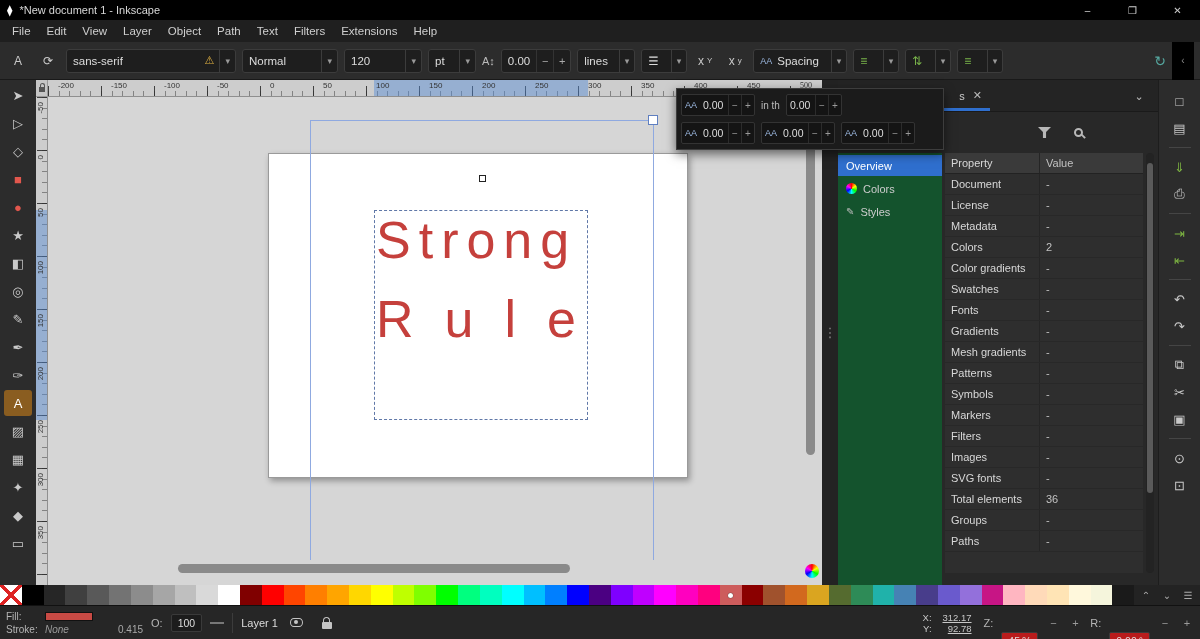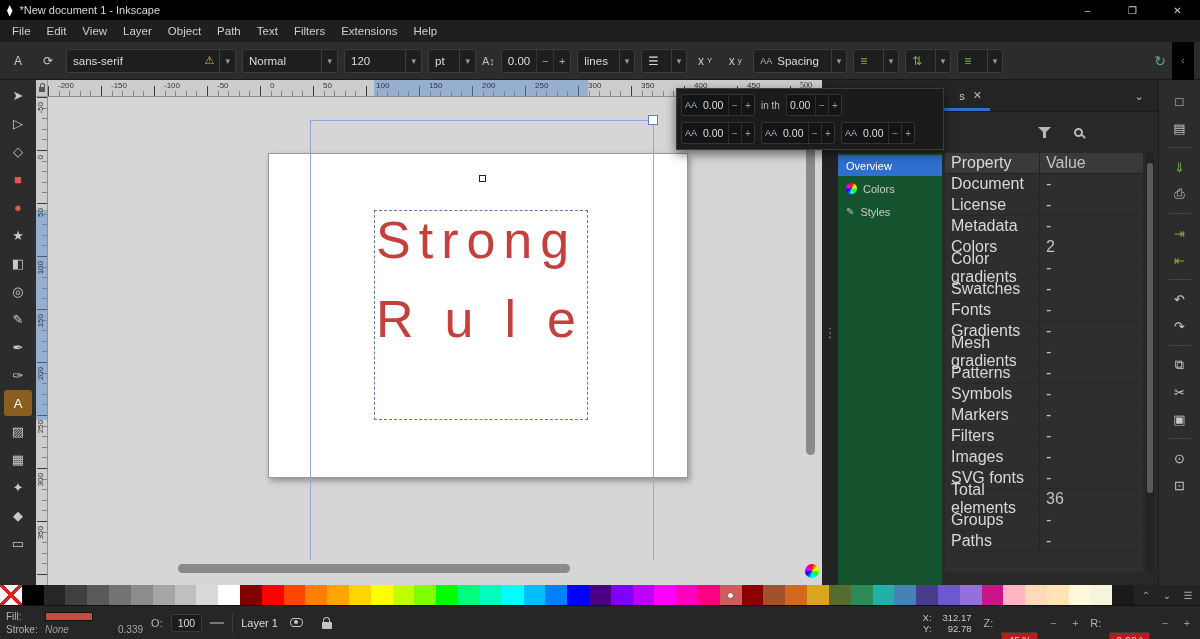--- a/index.html
+++ b/index.html
@@ -81,21 +81,21 @@
   .dock-collapse { position:absolute; right:8px; top:6px; width:22px; height:20px; background:none; border:none; color:#bbb; font-size:11px; }
   .dock-filterrow { position:absolute; left:0; top:32px; right:0; height:41px; display:flex; align-items:center; }
   .funnel { position:absolute; left:200px; width:13px; height:11px; background:#b8b8b8; clip-path:polygon(0 0,100% 0,62% 45%,62% 100%,38% 100%,38% 45%); }
   .search-ico { position:absolute; left:236px; width:9px; height:9px; border:2px solid #b8b8b8; border-radius:50%; }
   .search-ico::after { content:""; position:absolute; width:6px; height:2px; background:#b8b8b8; transform:rotate(45deg); right:-5px; bottom:-2px; }
   .dock-tabs { position:absolute; left:0; top:73px; width:104px; bottom:0; background:#14532d; padding-top:2px; }
   .dtab { height:21px; margin-bottom:2px; display:flex; align-items:center; gap:6px; padding-left:8px; font-size:11px; color:#ccc; }
   .dtab.active { background:#2f6fce; color:#fff; }
   .wheel-ico { width:11px; height:11px; border-radius:50%; background:conic-gradient(#f00,#ff0,#0f0,#0ff,#00f,#f0f,#f00); }
   .pen-ico { font-size:10px; color:#bbb; }
-  .dtable { position:absolute; left:107px; top:73px; width:198px; bottom:12px; background:#2e2e2e; font-size:16px; overflow:hidden; }
+  .dtable { position:absolute; left:107px; top:73px; width:198px; bottom:12px; background:#2e2e2e; font-size:11px; overflow:hidden; }
   .thead { display:flex; height:21px; background:#3a3a3a; color:#cfcfcf; border-bottom:1px solid #222; }
   .thead .tcell { display:flex; align-items:center; }
   .tcell { padding:0 6px; }
   .tprop { width:95px; border-right:1px solid #252525; color:#d8d8d8; }
   .tval { flex:1; color:#c2c2c2; }
   .trow { display:flex; height:21px; align-items:stretch; border-bottom:1px solid #282828; }
   .trow .tcell { display:flex; align-items:center; }
   .dtable-scroll { position:absolute; right:4px; top:73px; width:8px; bottom:12px; background:#232323; border-radius:4px; }
   .dtable-thumb { position:absolute; left:1px; top:10px; width:6px; height:330px; background:#5a5a5a; border-radius:3px; }
 
@@ -141,21 +141,21 @@
   .o-slider { width:14px; height:2px; background:#777; }
   .sep-v { width:1px; height:20px; background:#3c3c3c; }
   .layer-name { color:#ddd; }
   .sbtn { background:none; border:none; width:22px; height:20px; display:inline-flex; align-items:center; justify-content:center; }
   .eye { display:inline-block; width:13px; height:9px; border:1.5px solid #c4c4c4; border-radius:60%/100%; position:relative; }
   .eye::after { content:""; position:absolute; left:3px; top:1px; width:4px; height:4px; border-radius:50%; background:#c4c4c4; }
   .lockg { display:inline-block; width:10px; height:7px; background:#c4c4c4; border-radius:1px; position:relative; margin-top:5px; }
   .lockg::before { content:""; position:absolute; top:-5px; left:1.5px; width:5px; height:5px; border:1.5px solid #c4c4c4; border-bottom:none; border-radius:4px 4px 0 0; }
   .msg-area { flex:1; }
   .xy-block { display:flex; flex-direction:column; align-items:flex-end; font-size:9.5px; color:#c8c8c8; line-height:11px; margin-right:4px; }
-  .xy-block .xy-val { display:inline-block; width:40px; text-align:right; }
+  .xy-block .xy-val { display:inline-block; width:40px; text-align:right;text-decoration:underline; }
   .z-label { color:#b5b5b5; }
   .z-field { background:#b91c1c; border:1px solid #3a3a3a; border-radius:2px; padding:2px 6px; font-size:10.5px; color:#ddd; display:inline-flex; gap:2px;margin-top:36px; }
   .mini { background:none; border:none; color:#9a9a9a; font-size:11px; width:14px; }
 </style>
 </head>
 <body>
 
 <div id="screen">
 
   <div class="titlebar">
@@ -556,21 +556,21 @@
     <div class="fs-block">
       <div class="fs-row">
         <span class="fs-label">Fill:</span>
         <span class="fill-swatch" style="background: rgb(200, 74, 68);"></span>
       </div>
       <div class="fs-row">
         <span class="fs-label">Stroke:</span>
         <span class="stroke-none">None</span>
       </div>
     </div>
-    <span class="sw-val">0.339</span>
+    <span class="sw-val">0.415</span>
     <span class="o-label">O:</span>
     <span class="o-field">100</span>
     <span class="o-slider"></span>
     <div class="sep-v"></div>
     <span class="layer-name">Layer 1</span>
     <button class="sbtn">
         <span class="eye"></span>
       </button>
     <button class="sbtn">
         <span class="lockg"></span>

